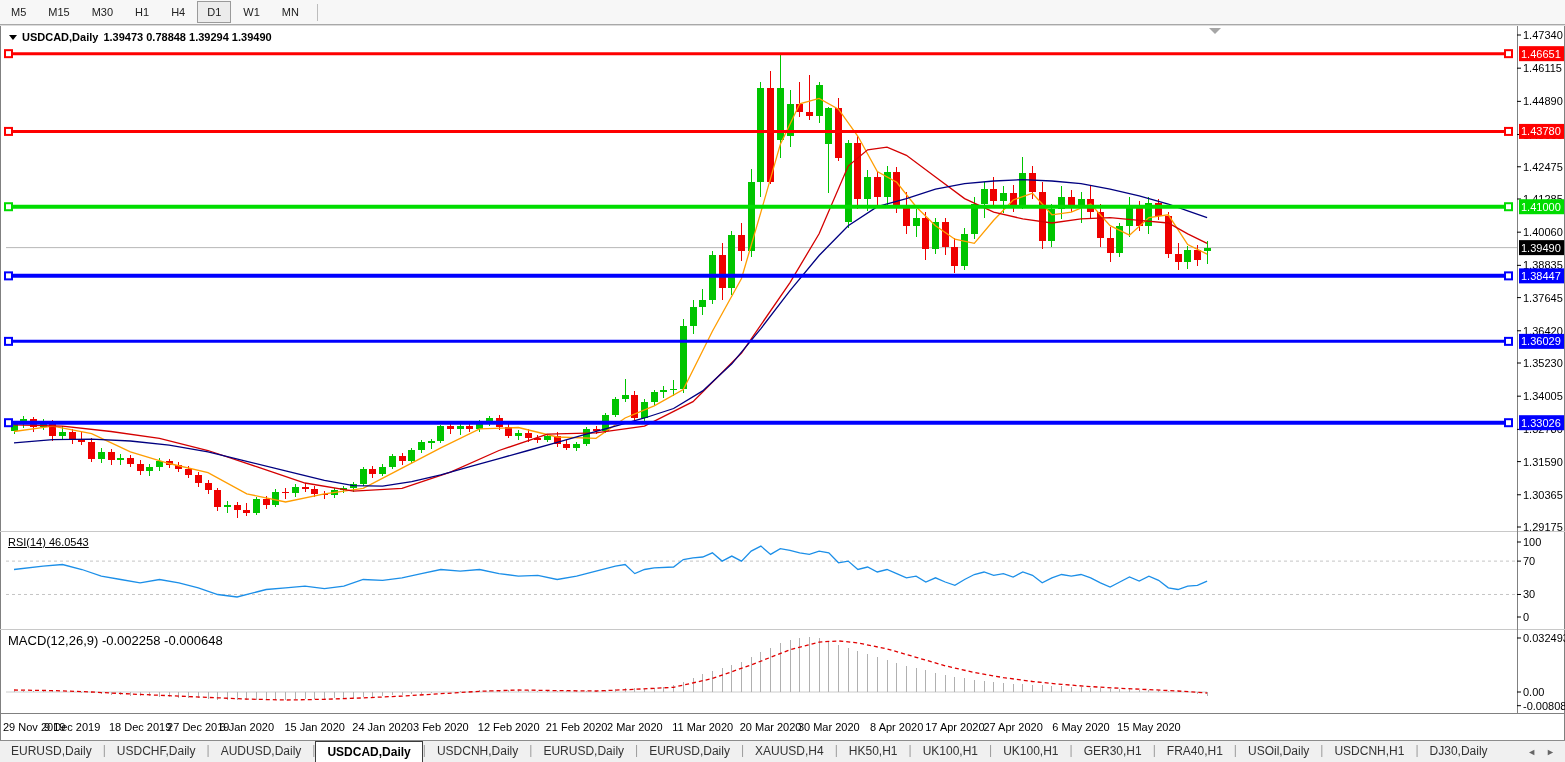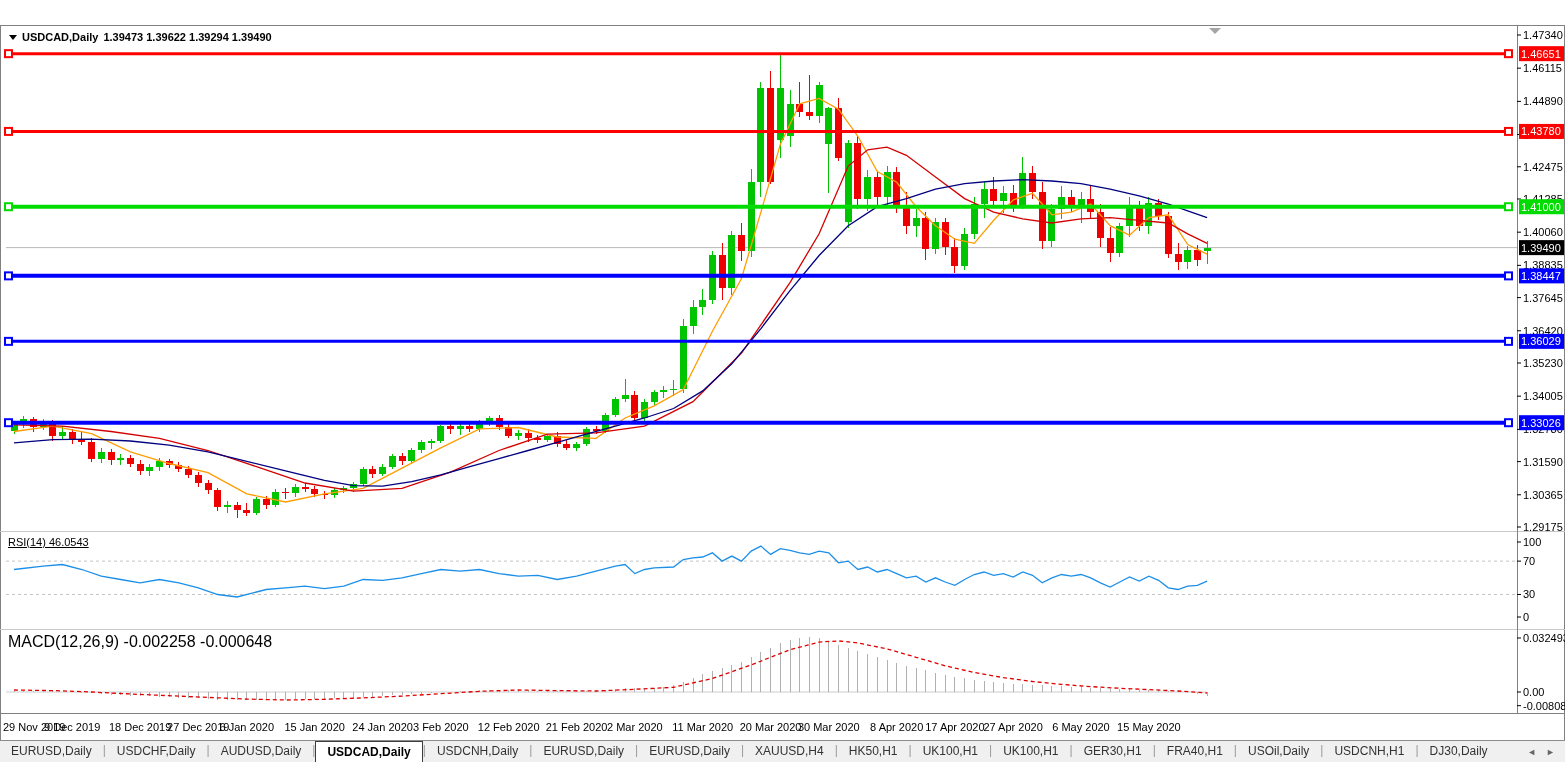--- a/index.html
+++ b/index.html
@@ -11,38 +11,49 @@
     font-size:11px;color:#222;z-index:5;}
   .tf-btn{padding:3px 9px;margin:0 1px;border:1px solid transparent;cursor:default;line-height:14px;}
   .tf-btn.active{background:#ececec;border:1px solid #9a9a9a;}
   .tb-sep{width:1px;height:17px;background:#bdbdbd;margin:0 7px;}
   
   #chart-title{position:absolute;left:9px;top:31px;font-size:11px;font-weight:700;color:#000;z-index:4;
     display:flex;align-items:center;gap:5px;}
   #chart-title .caret{width:0;height:0;border-left:4px solid transparent;border-right:4px solid transparent;
     border-top:5px solid #000;display:inline-block;}
   #rsi-label{position:absolute;left:8px;top:536px;font-size:11px;color:#000;z-index:4;text-decoration:underline;}
-  #macd-label{position:absolute;left:8px;top:633px;font-size:16px;color:#000;z-index:4;}
+  #macd-label{position:absolute;left:8px;top:633px;font-size:13px;color:#000;z-index:4;}
   #chart-svg{position:absolute;left:0;top:0;z-index:1;}
   
   #tab-bar{position:absolute;left:0;bottom:0;width:1565px;height:21px;background:#f0f0f0;
     border-top:1px solid #8c8c8c;display:flex;align-items:stretch;font-size:12px;color:#333;z-index:5;}
   .tab{padding:2px 11px 0 11px;line-height:17px;white-space:nowrap;cursor:default;}
   .tab.active{background:#fff;border:1px solid #3c3c3c;border-bottom:none;font-weight:700;color:#000;
     margin-top:0;}
   .tab-sep{color:#9a9a9a;line-height:19px;}
   #tab-arrows{margin-left:auto;display:flex;align-items:center;gap:10px;padding:0 10px;color:#666;
     font-size:9px;}
   #tab-arrows span{cursor:default;}
 </style>
 </head>
 <body>
 
 <div id="app">
 
+  <div id="tf-toolbar">
+      <div class="tf-btn">M5</div>
+      <div class="tf-btn">M15</div>
+      <div class="tf-btn">M30</div>
+      <div class="tf-btn">H1</div>
+      <div class="tf-btn">H4</div>
+      <div class="tf-btn active">D1</div>
+      <div class="tf-btn">W1</div>
+      <div class="tf-btn">MN</div>
+      <div class="tb-sep"></div>
+    </div>
 
   <svg id="chart-svg" width="1565" height="741">
       <rect x="0" y="25" width="1565" height="716" fill="#ffffff"></rect>
       <g>
         <rect x="0.5" y="25.5" width="1564" height="715" fill="none" stroke="#808080" stroke-width="1"></rect>
         <line x1="0" y1="531.5" x2="1565" y2="531.5" stroke="#808080"></line>
         <line x1="0" y1="531.5" x2="1565" y2="531.5" stroke="#c8c8c8"></line>
         <line x1="0" y1="629.5" x2="1565" y2="629.5" stroke="#808080"></line>
         <line x1="0" y1="629.5" x2="1565" y2="629.5" stroke="#c8c8c8"></line>
         <line x1="0" y1="713.5" x2="1565" y2="713.5" stroke="#808080"></line>
@@ -553,21 +564,21 @@
         <text x="954.9" y="731" text-anchor="middle">17 Apr 2020</text>
         <text x="1013.0999999999999" y="731" text-anchor="middle">27 Apr 2020</text>
         <text x="1081" y="731" text-anchor="middle">6 May 2020</text>
         <text x="1148.8999999999999" y="731" text-anchor="middle">15 May 2020</text>
       </g>
     </svg>
 
   <div id="chart-title">
     <span class="caret"></span>
     <span>USDCAD,Daily</span>
-    <span>1.39473 1.39622 1.39294 1.39490</span>
+    <span>1.39473 0.78848 1.39294 1.39490</span>
   </div>
 
   <div id="rsi-label">RSI(14) 46.0543</div>
   <div id="macd-label">MACD(12,26,9) -0.002258 -0.000648</div>
 
   <div id="tab-bar">
     <div id="tabs-holder" style="display:flex;align-items:stretch;">
         <div class="tab">EURUSD,Daily</div>
         <span class="tab-sep">|</span>
         <div class="tab">USDCHF,Daily</div>

